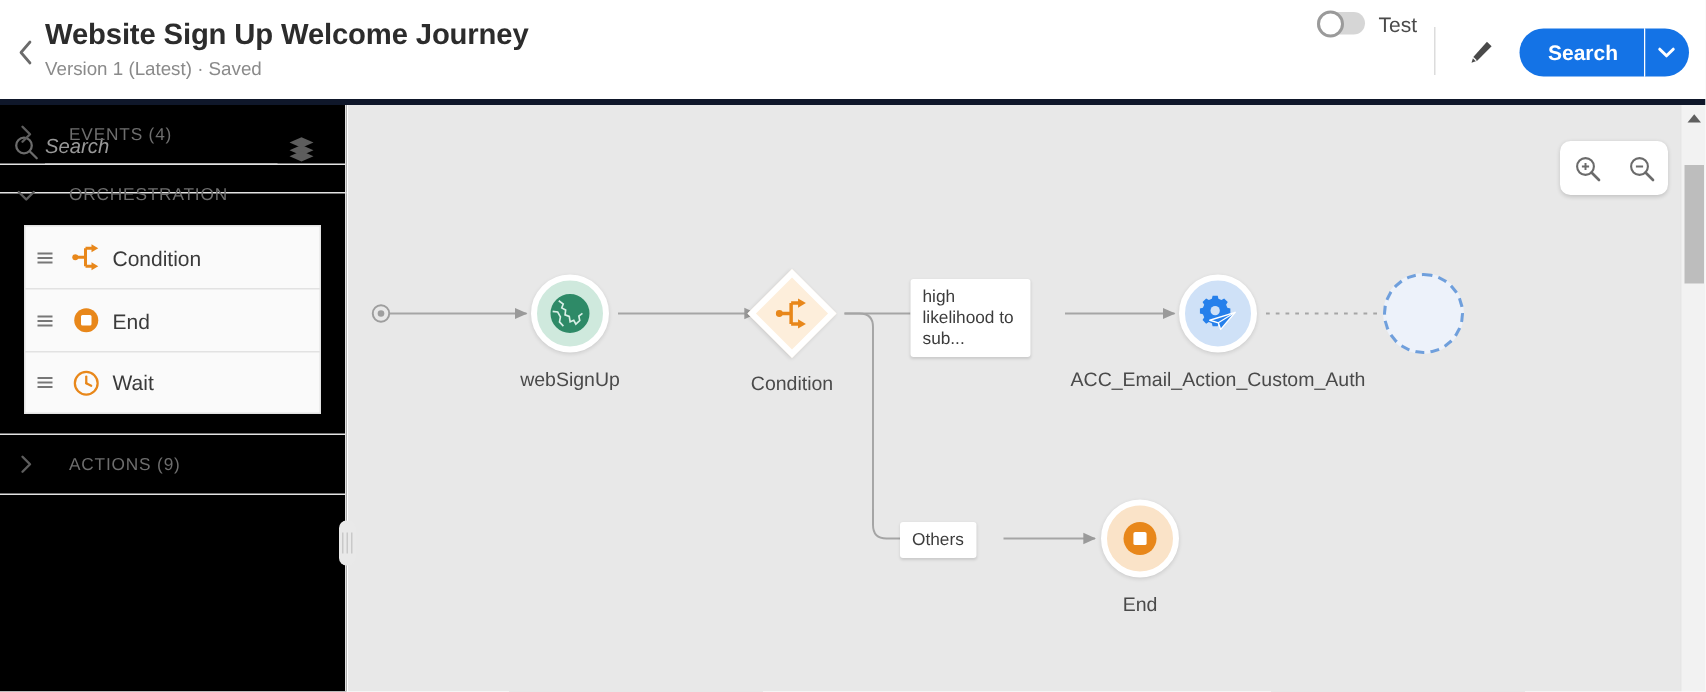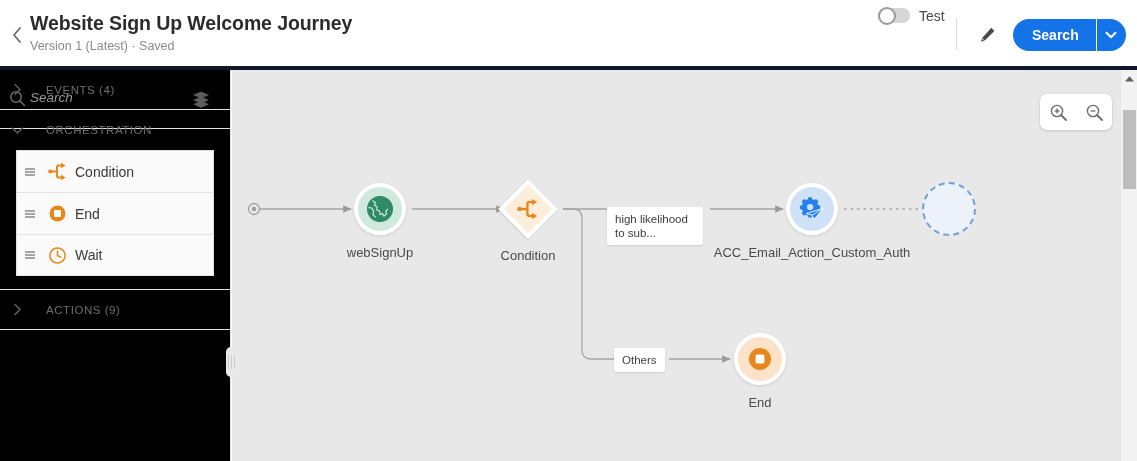--- a/index.html
+++ b/index.html
@@ -412,39 +412,39 @@
             <line x1="9" y1="15.5" x2="13.5" y2="15.5" stroke="#e8871a" stroke-width="2"></line>
             <polygon points="13,0.8 17.5,3.5 13,6.2" fill="#e8871a"></polygon>
             <polygon points="13,12.8 17.5,15.5 13,18.2" fill="#e8871a"></polygon>
             <circle cx="2.2" cy="9.5" r="2" fill="#e8871a"></circle>
           </svg>
         </span>
       </div>
       <div class="node-caption" style="top:60px;">Condition</div>
     </div>
 
-    <div class="edge-label" style="left:375px; top:137px; width:96px;">high likelihood to sub...</div>
+    <div class="edge-label" style="left:375px; top:116px; width:80px;">high likelihood to sub...</div>
 
     <div class="node" style="left:554px; top:113px;">
       <div class="node-circle blue">
         <svg width="28" height="28" viewBox="0 0 28 28">
           <path d="M10.4 2.2 h3.4 l0.5 2.0 l2.0 0.85 l1.8 -1.1 l2.4 2.4 l-1.1 1.8 l0.85 2.0 l2.0 0.5 v3.4 l-2.0 0.5 l-0.85 2.0 l1.1 1.8 l-2.4 2.4 l-1.8 -1.1 l-2.0 0.85 l-0.5 2.0 h-3.4 l-0.5 -2.0 l-2.0 -0.85 l-1.8 1.1 l-2.4 -2.4 l1.1 -1.8 l-0.85 -2.0 l-2.0 -0.5 v-3.4 l2.0 -0.5 l0.85 -2.0 l-1.1 -1.8 l2.4 -2.4 l1.8 1.1 l2.0 -0.85 z" fill="#2680eb"></path>
           <circle cx="12.1" cy="12.1" r="3.1" fill="#cfe1f7"></circle>
           <path d="M8.5 18.5 L25.5 13.2 L15.8 24.6 L14.2 20.2 Z" fill="#2680eb" stroke="#ffffff" stroke-width="0.9" stroke-linejoin="round"></path>
           <path d="M14.2 20.2 L25.5 13.2" fill="none" stroke="#ffffff" stroke-width="0.8"></path>
         </svg>
       </div>
       <div class="node-caption">ACC_Email_Action_Custom_Auth</div>
     </div>
 
     <div class="node" style="left:690px; top:112px;">
       <div class="node-ghost"></div>
     </div>
 
-    <div class="edge-label" style="left:382px; top:278px;">Others</div>
+    <div class="edge-label" style="left:368px; top:278px;">Others</div>
 
     <div class="node" style="left:502px; top:263px;">
       <div class="node-circle orange">
         <svg width="26" height="26" viewBox="0 0 26 26">
           <circle cx="13" cy="13" r="11" fill="#e8871a"></circle>
           <rect x="8.6" y="8.6" width="8.8" height="8.8" rx="1.3" fill="#ffffff"></rect>
         </svg>
       </div>
       <div class="node-caption">End</div>
     </div>

